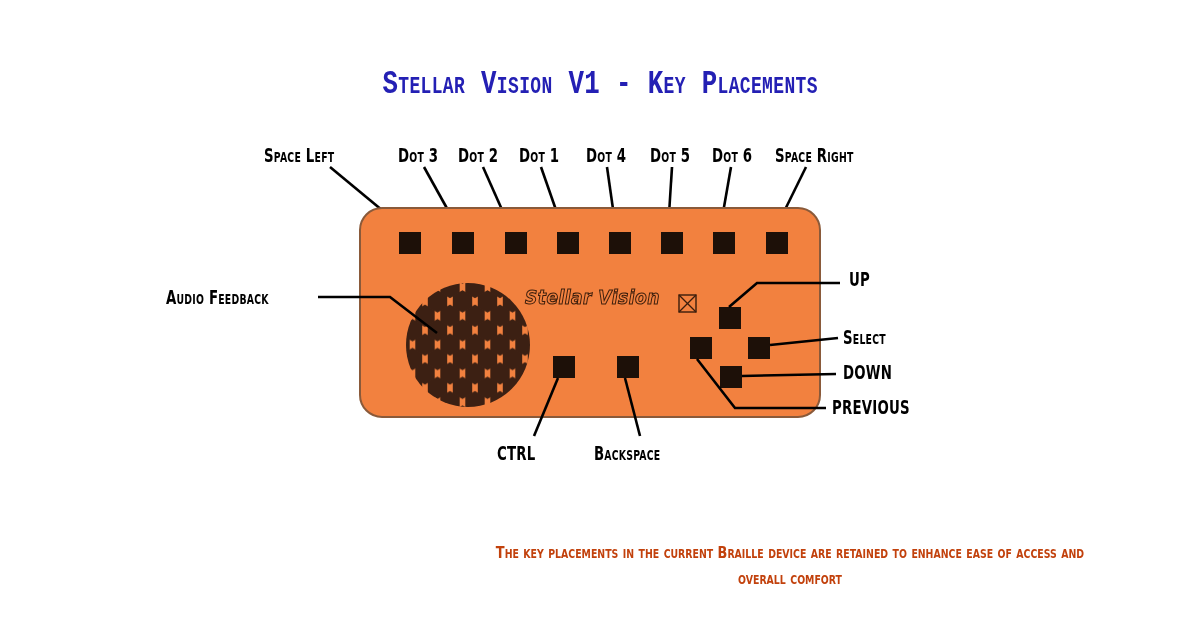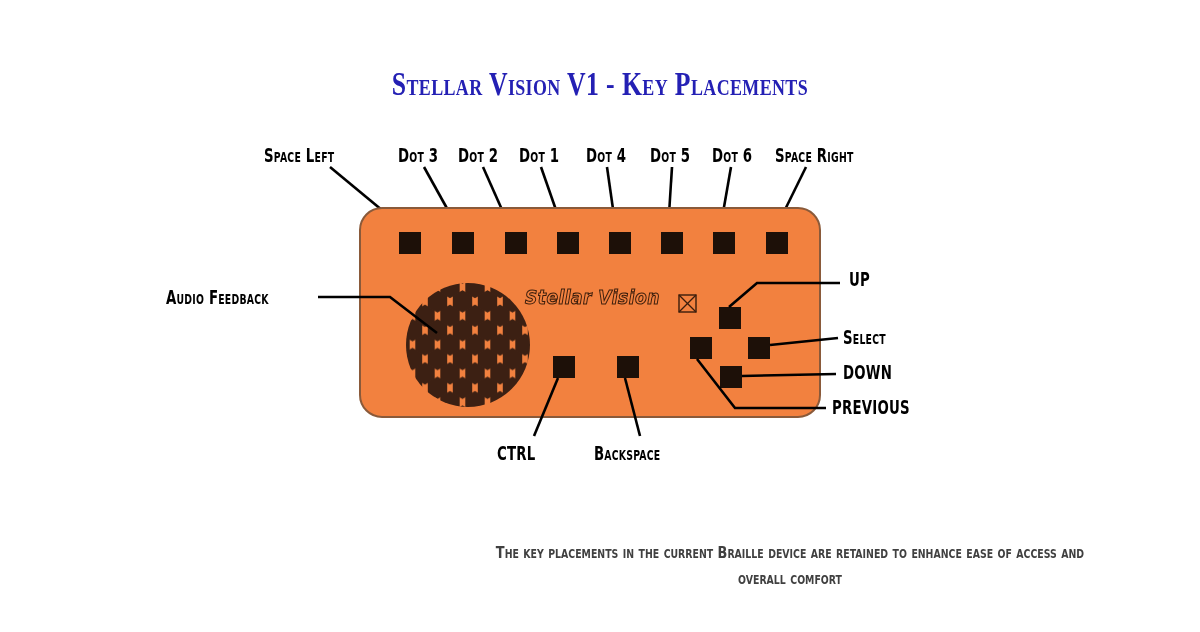--- a/index.html
+++ b/index.html
@@ -40,21 +40,21 @@
     line-height: 1;
   }
   .lbl.allcaps { font-variant: normal; }
 
   #page-title {
     position: absolute;
     left: 0;
     top: 68px;
     width: 1200px;
     text-align: center;
-    font-family: Liberation Serif, serif;
+    font-family: Liberation Mono, monospace;
     font-weight: 700;
     font-size: 33px;
     color: #2420b4;
     font-variant: small-caps;
     letter-spacing: 0.5px;
     line-height: 1;
   }
   #page-title .tscale {
     display: inline-block;
     transform: scaleX(0.78);
@@ -62,21 +62,21 @@
 
   #caption {
     position: absolute;
     left: 400px;
     top: 540px;
     width: 780px;
     text-align: center;
     font-family: "DejaVu Sans", sans-serif;
     font-weight: 700;
     font-size: 16.5px;
-    color: #404040;
+    color: #c2410c;
     font-variant: small-caps;
     line-height: 1.55;
   }
   #caption .cscale {
     display: inline-block;
     transform: scaleX(0.78);
     transform-origin: center top;
   }
 
   

